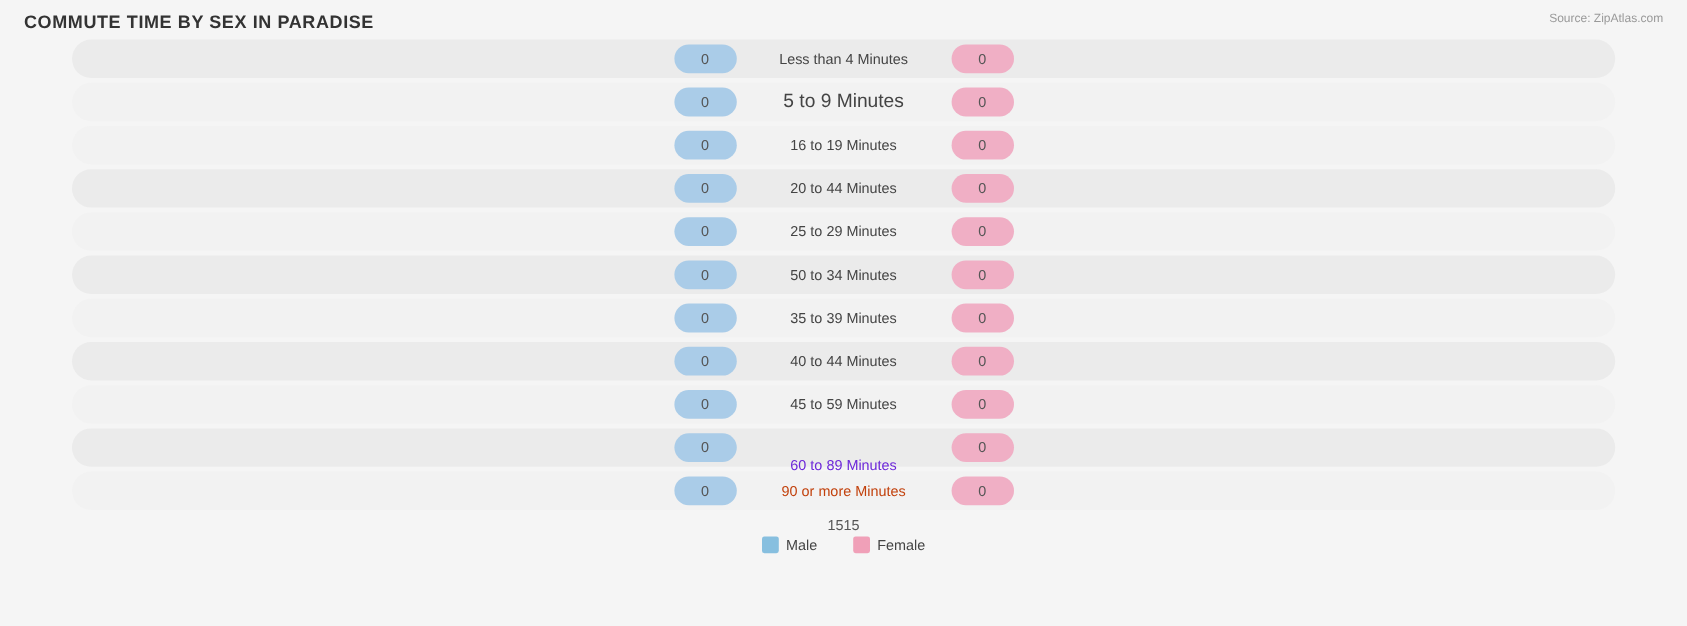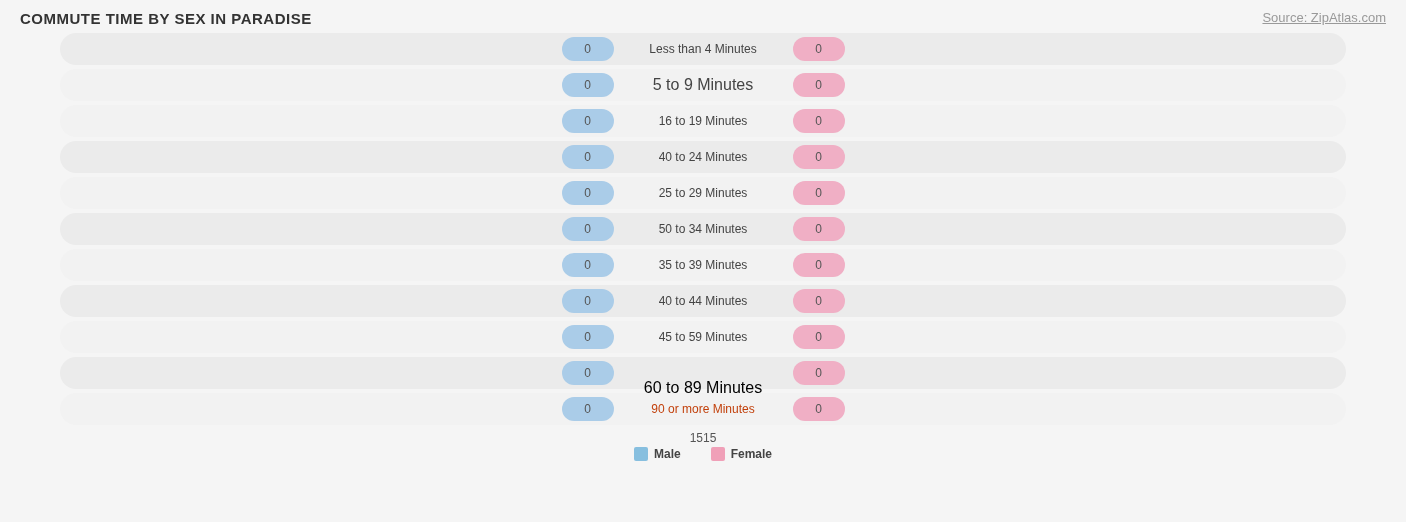--- a/index.html
+++ b/index.html
@@ -22,23 +22,22 @@
       font-weight: bold;
       color: #333;
       text-transform: uppercase;
       letter-spacing: 0.5px;
       margin-bottom: 6px;
     }
     .source-label {
       position: absolute;
       top: 10px;
       right: 20px;
-      font-size: 13px;
+      font-size: 10px;
       color: #999;
-      text-decoration: underline;
     }
     .bar-row {
       display: flex;
       align-items: center;
       height: 36px;
       margin-bottom: 2px;
       border-radius: 18px;
       background: #ececec;
       position: relative;
       overflow: visible;
@@ -81,21 +80,20 @@
       font-size: 12px;
       color: #555;
     }
     .legend {
       display: flex;
       justify-content: center;
       gap: 30px;
       margin-top: 2px;
       font-size: 12px;
       color: #444;
-      font-weight: bold;
     }
     .legend-item {
       display: flex;
       align-items: center;
       gap: 6px;
     }
     .legend-box {
       width: 14px;
       height: 14px;
       border-radius: 2px;
@@ -190,21 +188,21 @@
         <span class="outer-right-val"></span>
       </div>
       <div class="row-wrapper" style="height: 34px; margin-bottom: 2px;">
         <span class="outer-left-val"></span>
         <div class="bar-row" style="flex: 1 1 0%; height: 32px; border-radius: 16px; display: flex; align-items: center; background-color: rgb(235, 235, 235);">
           <div class="left-side" style="flex: 1 1 0%; display: flex; align-items: center; justify-content: flex-end; padding-right: 2px;">
             <div style="height: 24px; border-radius: 12px; background: rgb(170, 204, 232); width: 52px; display: flex; align-items: center; justify-content: center;">
               <span style="font-size: 12px; color: rgb(85, 85, 85);">0</span>
             </div>
           </div>
-          <div class="center-label" style="width: 175px; text-align: center; font-size: 12px; color: rgb(68, 68, 68); flex-shrink: 0; z-index: 2;">40 to 24 Minutes</div>
+          <div class="center-label" style="width: 175px; text-align: center; font-size: 12px; color: rgb(68, 68, 68); flex-shrink: 0; z-index: 2;">20 to 44 Minutes</div>
           <div class="right-side" style="flex: 1 1 0%; display: flex; align-items: center; justify-content: flex-start; padding-left: 2px;">
             <div style="height: 24px; border-radius: 12px; background: rgb(240, 175, 197); width: 52px; display: flex; align-items: center; justify-content: center;">
               <span style="font-size: 12px; color: rgb(85, 85, 85);">0</span>
             </div>
           </div>
         </div>
         <span class="outer-right-val"></span>
       </div>
       <div class="row-wrapper" style="height: 34px; margin-bottom: 2px;">
         <span class="outer-left-val"></span>
@@ -292,21 +290,21 @@
         <span class="outer-right-val"></span>
       </div>
       <div class="row-wrapper" style="height: 34px; margin-bottom: 2px;">
         <span class="outer-left-val"></span>
         <div class="bar-row" style="flex: 1 1 0%; height: 32px; border-radius: 16px; display: flex; align-items: center; background-color: rgb(235, 235, 235);">
           <div class="left-side" style="flex: 1 1 0%; display: flex; align-items: center; justify-content: flex-end; padding-right: 2px;">
             <div style="height: 24px; border-radius: 12px; background: rgb(170, 204, 232); width: 52px; display: flex; align-items: center; justify-content: center;">
               <span style="font-size: 12px; color: rgb(85, 85, 85);">0</span>
             </div>
           </div>
-          <div class="center-label" style="width: 175px; text-align: center; font-size: 16px; color: #000000; flex-shrink: 0; z-index: 2; margin-top: 30px;">60 to 89 Minutes</div>
+          <div class="center-label" style="width: 175px; text-align: center; font-size: 12px; color: #6d28d9; flex-shrink: 0; z-index: 2; margin-top: 30px;">60 to 89 Minutes</div>
           <div class="right-side" style="flex: 1 1 0%; display: flex; align-items: center; justify-content: flex-start; padding-left: 2px;">
             <div style="height: 24px; border-radius: 12px; background: rgb(240, 175, 197); width: 52px; display: flex; align-items: center; justify-content: center;">
               <span style="font-size: 12px; color: rgb(85, 85, 85);">0</span>
             </div>
           </div>
         </div>
         <span class="outer-right-val"></span>
       </div>
       <div class="row-wrapper" style="height: 34px; margin-bottom: 2px;">
         <span class="outer-left-val"></span>

